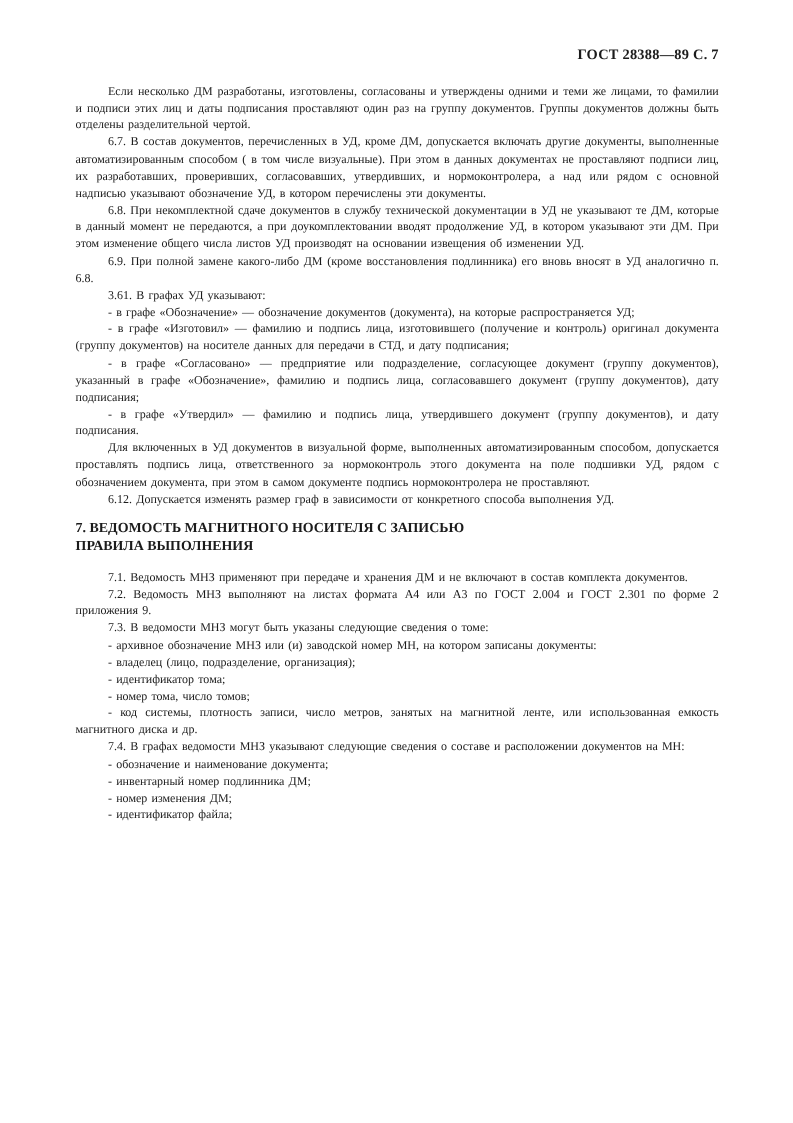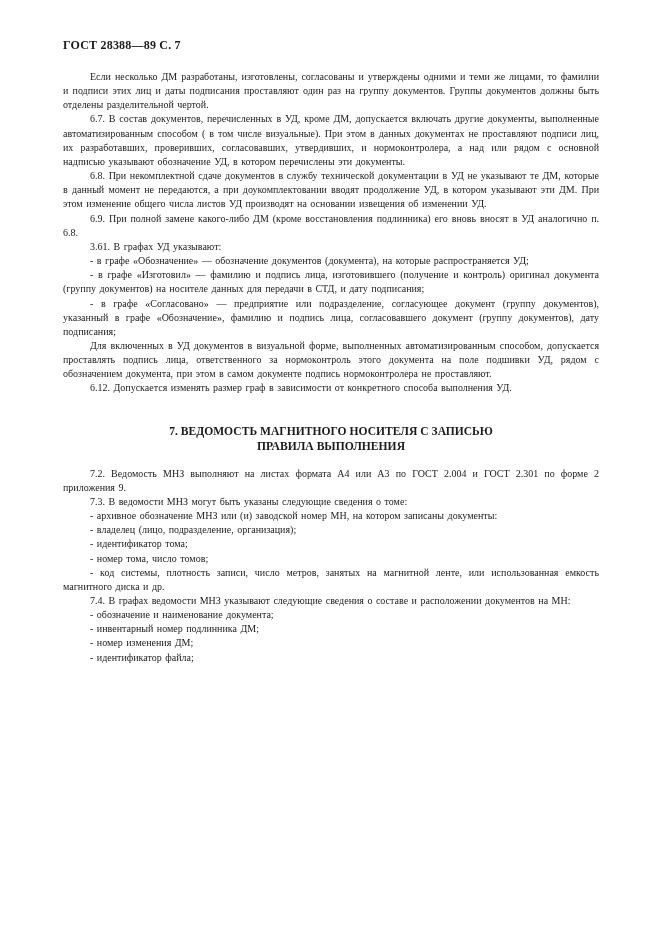--- a/index.html
+++ b/index.html
@@ -16,39 +16,40 @@
     font-family: "Liberation Serif", "DejaVu Serif", serif;
     color: #1b1b1b;
   }
   .content {
     position: absolute;
     left: 63px;
     right: 62px;
     top: 38px;
   }
   .running-header {
+    text-align: right;
     font-weight: bold;
     font-size: 12px;
     letter-spacing: 0.2px;
     margin-bottom: 17px;
   }
   .doc-body p {
     margin: 0;
     text-align: justify;
     text-indent: 27px;
     font-size: 10px;
     line-height: 14.15px;
     word-spacing: 1px;
   }
   .section-heading {
-    text-align: center;
+    text-align: left;
     font-weight: bold;
     font-size: 11.6px;
     line-height: 15px;
-    margin: 28px 0 13px 0;
+    margin: 8px 0 13px 0;
   }
   .section-heading div {
     text-indent: 0;
   }
 </style>
 </head>
 <body>
 
 <div class="page">
   <div class="content">
@@ -57,28 +58,30 @@
 
     <div class="doc-body">
       <p>Если несколько ДМ разработаны, изготовлены, согласованы и утверждены одними и теми же лицами, то фамилии и подписи этих лиц и даты подписания проставляют один раз на группу документов. Группы документов должны быть отделены разделительной чертой.</p>
       <p>6.7. В состав документов, перечисленных в УД, кроме ДМ, допускается включать другие документы, выполненные автоматизированным способом ( в том числе визуальные). При этом в данных документах не проставляют подписи лиц, их разработавших, проверивших, согласовавших, утвердивших, и нормоконтролера, а над или рядом с основной надписью указывают обозначение УД, в котором перечислены эти документы.</p>
       <p>6.8. При некомплектной сдаче документов в службу технической документации в УД не указывают те ДМ, которые в данный момент не передаются, а при доукомплектовании вводят продолжение УД, в котором указывают эти ДМ. При этом изменение общего числа листов УД производят на основании извещения об изменении УД.</p>
       <p>6.9. При полной замене какого-либо ДМ (кроме восстановления подлинника) его вновь вносят в УД аналогично п. 6.8.</p>
       <p>3.61. В графах УД указывают:</p>
       <p>- в графе «Обозначение» — обозначение документов (документа), на которые распространяется УД;</p>
       <p>- в графе «Изготовил» — фамилию и подпись лица, изготовившего (получение и контроль) оригинал документа (группу документов) на носителе данных для передачи в СТД, и дату подписания;</p>
       <p>- в графе «Согласовано» — предприятие или подразделение, согласующее документ (группу документов), указанный в графе «Обозначение», фамилию и подпись лица, согласовавшего документ (группу документов), дату подписания;</p>
+      <p>- в графе «Утвердил» — фамилию и подпись лица, утвердившего документ (группу докумен­тов), и дату подписания.</p>
       <p>Для включенных в УД документов в визуальной форме, выполненных автоматизированным способом, допускается проставлять подпись лица, ответственного за нормоконтроль этого документа на поле подшивки УД, рядом с обозначением документа, при этом в самом документе подпись нормоконтролера не проставляют.</p>
       <p>6.12. Допускается изменять размер граф в зависимости от конкретного способа выполнения УД.</p>
 
       <div class="section-heading">
         <div>7. ВЕДОМОСТЬ МАГНИТНОГО НОСИТЕЛЯ С ЗАПИСЬЮ</div>
         <div>ПРАВИЛА ВЫПОЛНЕНИЯ</div>
       </div>
 
+      <p>7.1. Ведомость МНЗ применяют при передаче и хранения ДМ и не включают в состав комплекта документов.</p>
       <p>7.2. Ведомость МНЗ выполняют на листах формата А4 или А3 по ГОСТ 2.004 и ГОСТ 2.301 по форме 2 приложения 9.</p>
       <p>7.3. В ведомости МНЗ могут быть указаны следующие сведения о томе:</p>
       <p>- архивное обозначение МНЗ или (и) заводской номер МН, на котором записаны документы:</p>
       <p>- владелец (лицо, подразделение, организация);</p>
       <p>- идентификатор тома;</p>
       <p>- номер тома, число томов;</p>
       <p>- код системы, плотность записи, число метров, занятых на магнитной ленте, или использованная емкость магнитного диска и др.</p>
       <p>7.4. В графах ведомости МНЗ указывают следующие сведения о составе и расположении документов на МН:</p>
       <p>- обозначение и наименование документа;</p>
       <p>- инвентарный номер подлинника ДМ;</p>

